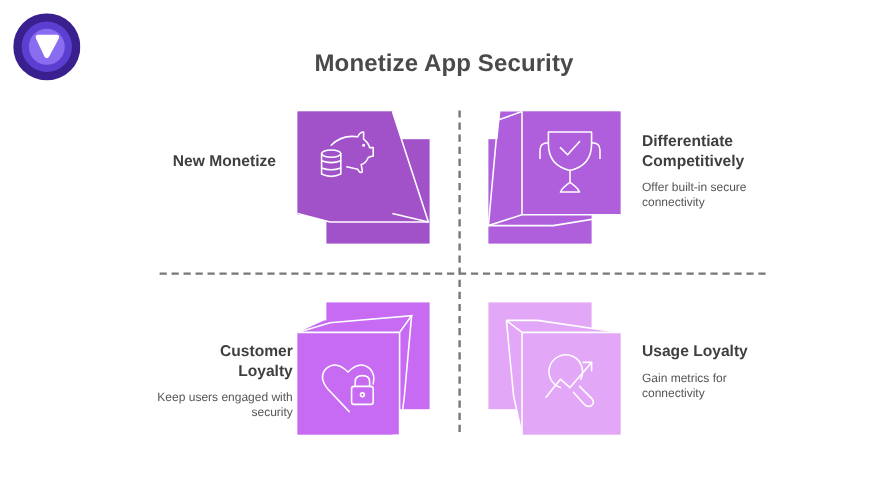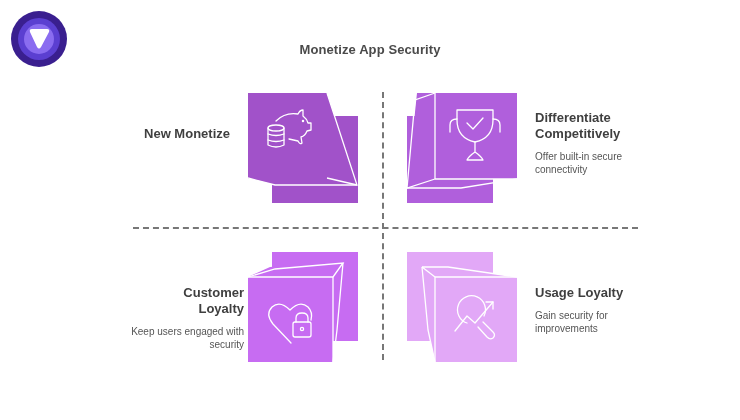--- a/index.html
+++ b/index.html
@@ -3,21 +3,21 @@
   <meta charset="utf-8">
   <style>
     * { margin: 0; padding: 0; box-sizing: border-box; }
     html, body { width: 740px; height: 420px; background: #ffffff; overflow: hidden; }
     body { position: relative; font-family: "Liberation Sans", sans-serif; }
 
     .logo { position: absolute; left: 11px; top: 11px; width: 56px; height: 56px; }
 
     .title {
       position: absolute; left: 0; width: 740px; top: 42px;
-      text-align: center; font-size: 13px; font-weight: bold; color: #4a4a4a;
+      text-align: center; font-size: 20px; font-weight: bold; color: #4a4a4a;
       letter-spacing: 0.1px;
     }
 
     .divider-v {
       position: absolute; left: 382px; top: 92px; width: 0; height: 268px;
       border-left: 2px dashed #777;
     }
     .divider-h {
       position: absolute; left: 133px; top: 227px; width: 505px; height: 0;
       border-top: 2px dashed #777;
@@ -121,14 +121,14 @@
   <line x1="30" y1="27" x2="112" y2="27" stroke="#fff" stroke-width="1.3"></line>
   <g fill="none" stroke="#fff" stroke-width="1.3" stroke-linecap="round" stroke-linejoin="round">
     <path d="M79 66 A14 14 0 1 0 62 73"></path>
     <polyline points="50,81 62,66 70,73 88,52"></polyline>
     <polyline points="81,52 88,52 88,59"></polyline>
     <path d="M78 72 L88 82 Q91 85 88 88 Q85 90 82 87 L73 77"></path>
   </g>
 </svg>
 <div class="label left-align" style="left:535px; top:285px;">
   <div class="heading">Usage Loyalty</div>
-  <div class="desc" style="width:80px;">Gain security for improvements</div>
+  <div class="desc" style="width:80px;">Gain metrics for connectivity</div>
 </div>
 
 </body></html>

